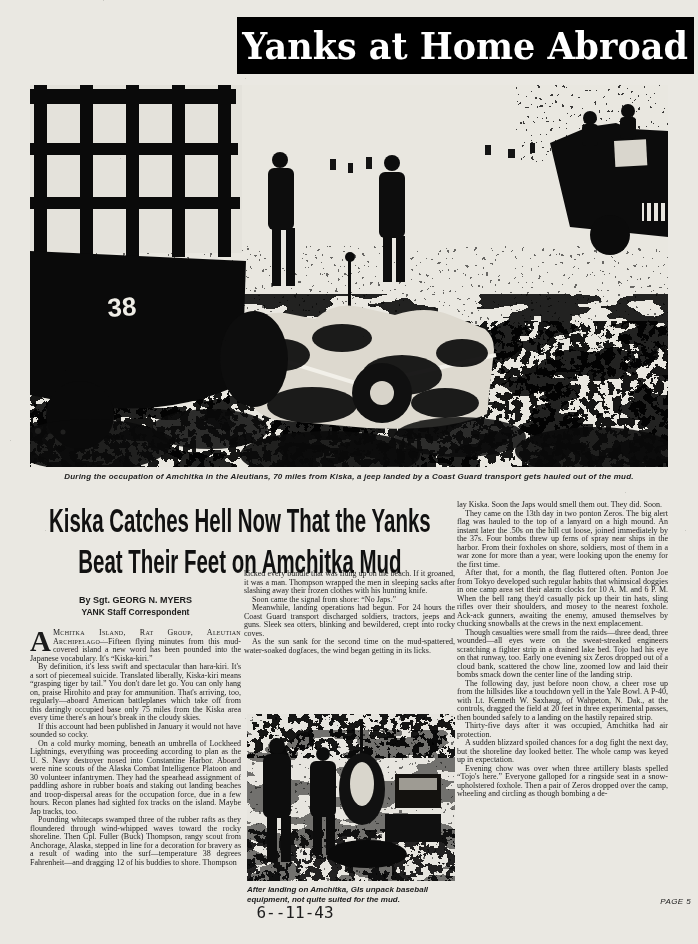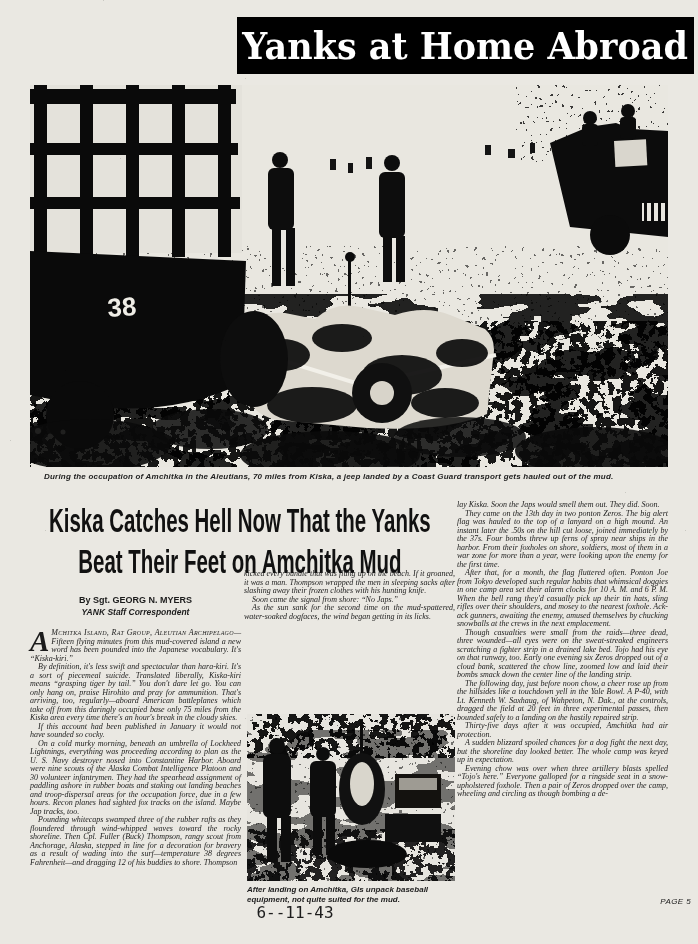--- a/index.html
+++ b/index.html
@@ -7,33 +7,33 @@
           font-family:"Liberation Serif", serif; color:#1b1b1b;padding-left:20px; }
 
   .banner { position:absolute; left:237px; top:17px; width:457px; height:57px; background:#000;
             display:flex; align-items:center; justify-content:center; }
   .banner-title { color:#fff; font-family:"DejaVu Serif", serif; font-weight:700; font-size:38px;
                   white-space:nowrap; transform:scaleX(0.92); }
 
   .photo-main { position:absolute; left:30px; top:85px; width:638px; height:382px; }
   .photo-main svg, .photo-2 svg { display:block; width:100%; height:100%; }
 
-  .caption-main { position:absolute; left:44px; top:472px; width:610px; text-align:left;
+  .caption-main { position:absolute; left:44px; top:472px; width:610px; text-align:center;
                   font-family:"Liberation Sans", sans-serif; font-style:italic; font-weight:700;
                   font-size:8px; letter-spacing:.2px; color:#222; }
 
   .headline { position:absolute; left:30px; top:500px; width:677px; transform:scaleX(0.62);
               transform-origin:0 0; text-align:center; font-family:"Liberation Sans", sans-serif;
               font-weight:700; font-size:33px; line-height:41px; color:#111; }
 
   .byline { position:absolute; left:30px; top:594px; width:211px; text-align:center;
             font-family:"Liberation Sans", sans-serif; font-weight:700; font-size:9px; line-height:12px; }
-  .byline .role { font-size:8.5px;font-style:italic; }
-
-  .col { position:absolute; width:211px; font-size:8px; line-height:8.5px; text-align:justify;font-style:italic; }
+  .byline .role { font-size:8.5px; }
+
+  .col { position:absolute; width:211px; font-size:8px; line-height:8.5px; text-align:justify; }
   .col p { margin:0; text-indent:8px; }
   .col p.noindent, .col p.lead { text-indent:0; }
   .col1 { left:30px; top:629px; height:272px; }
   .col2 { left:244px; top:570px; height:142px; }
   .col3 { left:457px; top:501px; height:404px; }
 
   .dc { float:left; font-weight:700; font-size:29px; line-height:25px; padding-right:2px; }
   .sc { font-variant:small-caps; letter-spacing:.3px; }
 
   .photo-2 { position:absolute; left:247px; top:714px; width:208px; height:167px; }
@@ -208,20 +208,21 @@
     <p class="lead"><span class="dc">A</span><span class="sc">Mchitka Island, Rat Group, Aleutian Archipelago</span><span>—Fifteen flying minutes from this mud-covered island a new word has been pounded into the Japanese vocabulary. It's “Kiska-kiri.”</span></p>
     <p>By definition, it's less swift and spectacular than hara-kiri. It's a sort of piecemeal suicide. Translated liberally, Kiska-kiri means “grasping tiger by tail.” You don't dare let go. You can only hang on, praise Hirohito and pray for ammunition. That's arriving, too, regularly—aboard American battleplanes which take off from this daringly occupied base only 75 miles from the Kiska area every time there's an hour's break in the cloudy skies.</p>
     <p>If this account had been published in January it would not have sounded so cocky.</p>
     <p>On a cold murky morning, beneath an umbrella of Lockheed Lightnings, everything was proceeding according to plan as the U. S. Navy destroyer nosed into Constantine Harbor. Aboard were nine scouts of the Alaska Combat Intelligence Platoon and 30 volunteer infantrymen. They had the spearhead assignment of paddling ashore in rubber boats and staking out landing beaches and troop-dispersal areas for the occupation force, due in a few hours. Recon planes had sighted fox tracks on the island. Maybe Jap tracks, too.</p>
     <p>Pounding whitecaps swamped three of the rubber rafts as they floundered through wind-whipped waves toward the rocky shoreline. Then Cpl. Fuller (Buck) Thompson, rangy scout from Anchorage, Alaska, stepped in line for a decoration for bravery as a result of wading into the surf—temperature 38 degrees Fahrenheit—and dragging 12 of his buddies to shore. Thompson</p>
   </div>
 
   <div class="col col2">
     <p class="noindent">kicked every bundle that was flung up on the beach. If it groaned, it was a man. Thompson wrapped the men in sleeping sacks after slashing away their frozen clothes with his hunting knife.</p>
     <p>Soon came the signal from shore: “No Japs.”</p>
+    <p>Meanwhile, landing operations had begun. For 24 hours the Coast Guard transport discharged soldiers, tractors, jeeps and guns. Sleek sea otters, blinking and bewildered, crept into rocky coves.</p>
     <p>As the sun sank for the second time on the mud-spattered, water-soaked dogfaces, the wind began getting in its licks.</p>
   </div>
 
   <div class="col col3">
     <p class="noindent">lay Kiska. Soon the Japs would smell them out. They did. Soon.</p>
     <p>They came on the 13th day in two ponton Zeros. The big alert flag was hauled to the top of a lanyard on a high mound. An instant later the .50s on the hill cut loose, joined immediately by the 37s. Four bombs threw up ferns of spray near ships in the harbor. From their foxholes on shore, soldiers, most of them in a war zone for more than a year, were looking upon the enemy for the first time.</p>
     <p>After that, for a month, the flag fluttered often. Ponton Joe from Tokyo developed such regular habits that whimsical doggies in one camp area set their alarm clocks for 10 A. M. and 6 P. M. When the bell rang they'd casually pick up their tin hats, sling rifles over their shoulders, and mosey to the nearest foxhole. Ack-ack gunners, awaiting the enemy, amused themselves by chucking snowballs at the crews in the next emplacement.</p>
     <p>Though casualties were small from the raids—three dead, three wounded—all eyes were on the sweat-streaked engineers scratching a fighter strip in a drained lake bed. Tojo had his eye on that runway, too. Early one evening six Zeros dropped out of a cloud bank, scattered the chow line, zoomed low and laid their bombs smack down the center line of the landing strip.</p>
     <p>The following day, just before noon chow, a cheer rose up from the hillsides like a touchdown yell in the Yale Bowl. A P-40, with Lt. Kenneth W. Saxhaug, of Wahpeton, N. Dak., at the controls, dragged the field at 20 feet in three experimental passes, then bounded safely to a landing on the hastily repaired strip.</p>
     <p>Thirty-five days after it was occupied, Amchitka had air protection.</p>

